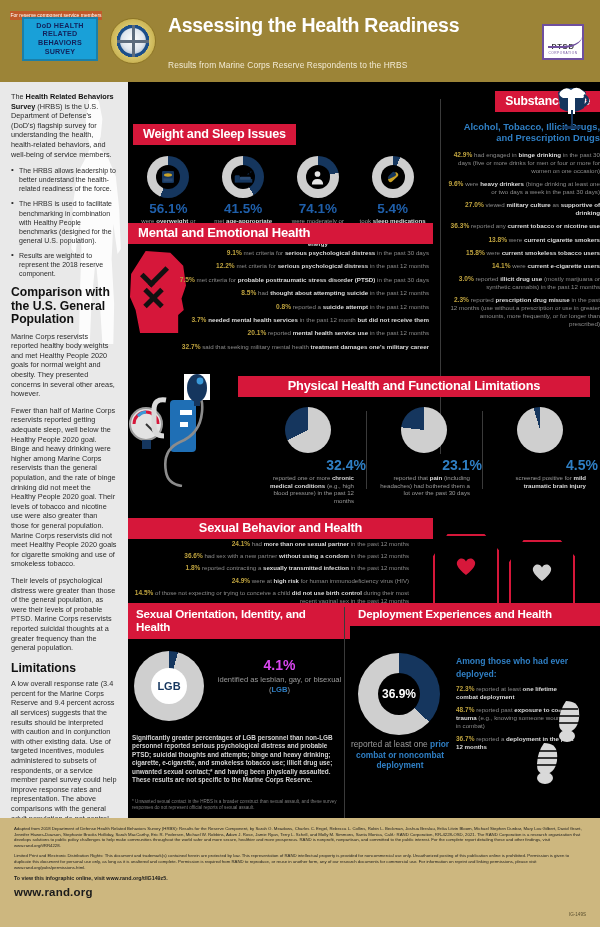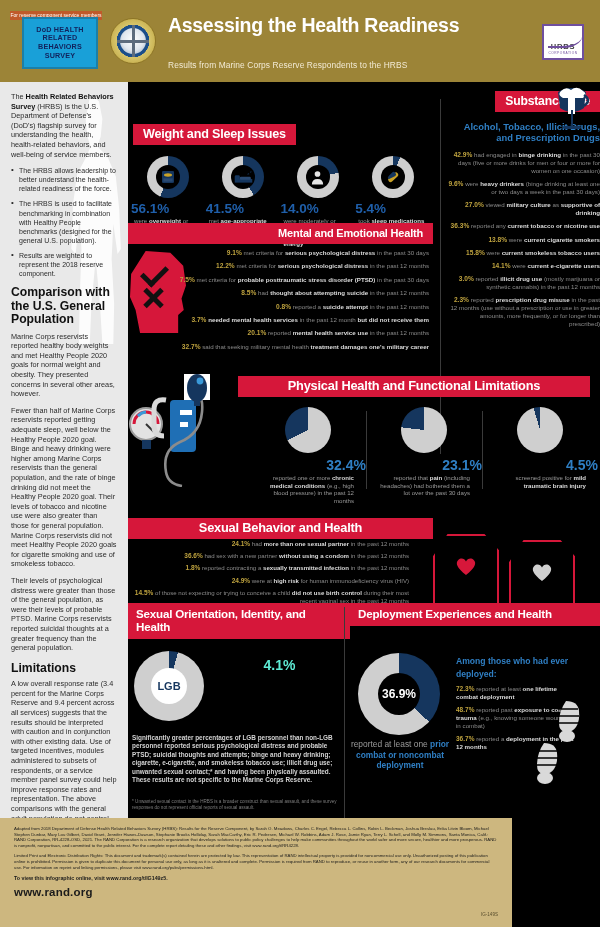--- a/index.html
+++ b/index.html
@@ -8,21 +8,21 @@
     font-family:"Liberation Sans", sans-serif;
     background:#000;
     position:relative;
   }
   
   .header{
     position:absolute;left:0;top:0;width:600px;height:82px;
     background:#9c8437;
   }
   .hrbs-logo{
-    position:absolute;left:22px;top:17px;width:76px;height:52px;
+    position:absolute;left:22px;top:17px;width:76px;height:44px;
     background:#19a0d8;border:2px solid #1b7fa8;box-sizing:border-box;
     display:flex;align-items:center;justify-content:center;
   }
   .hrbs-logo span{
     color:#12225c;font-weight:bold;font-size:7.2px;line-height:8.6px;
     text-align:center;letter-spacing:.2px;
   }
   .hrbs-ribbon{
     position:absolute;left:10px;top:11px;width:92px;height:9px;
     background:#c05a2a;color:#fff;font-size:5px;line-height:9px;
@@ -100,21 +100,21 @@
     background:#d6173a;color:#fff;font-weight:bold;
     display:inline-block;padding:3px 10px 4px 10px;font-size:12.6px;line-height:14px;
     letter-spacing:-.2px;
   }
   .banner.wide{display:block;}
 
   
   .sec-weight{position:absolute;left:0;top:9px;width:305px;}
   .sec-weight .bannerwrap{padding-left:5px;margin-top:33px;}
   .donut-row{display:flex;margin-top:11px;padding:0 3px;}
-  .donut-cell{width:76px;}
+  .donut-cell{width:76px;text-align:center;}
   .donut{width:42px;height:42px;border-radius:50%;margin:0 auto;position:relative;}
   .donut .hole{
     position:absolute;left:9px;top:9px;width:24px;height:24px;border-radius:50%;
     background:#000;display:flex;align-items:center;justify-content:center;
     font-size:13px;color:#15365e;
   }
   .pct{color:#1f5faa;font-weight:bold;font-size:13.5px;line-height:15px;margin-top:3px;}
   .cap{color:#9a9a9a;font-size:6.1px;line-height:7.6px;margin-top:1px;padding:0 3px;}
   .cap b{color:#dcdcdc;}
 
@@ -125,21 +125,21 @@
     position:absolute;right:6px;top:-5px;width:44px;height:46px;
   }
   .sub-h{color:#2f7fc4;font-weight:bold;font-size:9.4px;line-height:11.4px;margin:9px 0 7px 2px;}
   .sub-li{color:#8b8b8b;font-size:6.2px;line-height:8.1px;margin:0 0 5px 2px;}
   .sub-li .n{color:#bfa33f;font-weight:bold;font-size:6.6px;}
   .sub-li b{color:#dcdcdc;}
   .sub-rule{position:absolute;left:-6px;top:8px;width:1px;height:355px;background:#3a3a3a;}
 
   
   .sec-mental{position:absolute;left:0;top:141px;width:305px;}
-  .sec-mental .banner{display:block;text-align:right;font-size:11px;}
+  .sec-mental .banner{display:block;text-align:left;font-size:13px;}
   .m-head{
     position:absolute;left:2px;top:28px;width:56px;height:82px;background:#d6173a;
     clip-path:polygon(28% 0,72% 2%,95% 18%,100% 42%,92% 58%,96% 72%,86% 78%,86% 100%,
       18% 100%,10% 72%,0 56%,2% 28%);
   }
   .m-head .ck{position:absolute;left:12px;top:14px;width:20px;height:11px;
     border-left:5px solid #111;border-bottom:5px solid #111;transform:rotate(-45deg);}
   .m-head .xx{position:absolute;left:13px;top:36px;width:22px;height:22px;}
   .m-head .xx:before,.m-head .xx:after{content:"";position:absolute;left:8px;top:-1px;
     width:5px;height:24px;background:#111;}
@@ -179,21 +179,21 @@
   .heart:after{left:0;transform:rotate(45deg);transform-origin:100% 100%;}
 
   
   .sec-orient{position:absolute;left:0;top:521px;width:222px;}
   .sec-orient .banner{display:block;font-size:11.6px;line-height:13.4px;padding:4px 8px 5px 8px;}
   .lgb-donut{position:absolute;left:6px;top:48px;width:70px;height:70px;border-radius:50%;}
   .lgb-donut .hole{position:absolute;left:17px;top:17px;width:36px;height:36px;border-radius:50%;
     background:#fff;display:flex;align-items:center;justify-content:center;
     color:#15365e;font-weight:bold;font-size:11px;}
   .orient-txt{position:absolute;left:84px;top:54px;width:135px;text-align:center;}
-  .orient-txt .p{color:#5eead4;font-weight:bold;font-size:14px;}
+  .orient-txt .p{color:#d946ef;font-weight:bold;font-size:14px;}
   .orient-txt .d{color:#9a9a9a;font-size:7.6px;line-height:10px;margin-top:2px;}
   .orient-txt .d b{color:#2f7fc4;}
   .orient-note{position:absolute;left:4px;top:131px;width:214px;color:#d3d3d3;
     font-weight:bold;font-size:6.4px;line-height:8.4px;}
   .orient-fn{position:absolute;left:4px;top:196px;width:214px;color:#7d7d7d;font-size:4.6px;line-height:6px;}
 
   
   .sec-dep{position:absolute;left:222px;top:521px;width:250px;}
   .sec-dep .banner{display:block;font-size:11.6px;padding:4px 8px 5px 8px;}
   .dep-rule{position:absolute;left:-6px;top:4px;width:1px;height:255px;background:#3a3a3a;}
@@ -206,21 +206,21 @@
   .dep-cap b{color:#2f7fc4;}
   .dep-h{position:absolute;left:106px;top:52px;width:120px;color:#2f7fc4;font-weight:bold;
     font-size:8.6px;line-height:13px;}
   .dep-list{position:absolute;left:106px;top:82px;width:118px;}
   .dep-li{color:#8b8b8b;font-size:6.2px;line-height:8px;margin-bottom:5px;}
   .dep-li .n{color:#bfa33f;font-weight:bold;font-size:6.5px;}
   .dep-li b{color:#dcdcdc;}
   .boots{position:absolute;right:4px;top:96px;width:60px;height:90px;}
 
   
-  .footer{position:absolute;left:0;top:818px;width:512px;height:109px;background:#cdb77f;
+  .footer{position:absolute;left:0;top:818px;width:600px;height:109px;background:#cdb77f;
     padding:8px 14px 0 14px;box-sizing:border-box;}
   .f-p{color:#1b1b1b;font-size:4.3px;line-height:5.6px;margin:0 0 5px 0;}
   .f-view{color:#1b1b1b;font-size:5.3px;font-weight:bold;margin:0 0 5px 0;}
   .f-url{color:#1b1b1b;font-size:11.5px;font-weight:bold;letter-spacing:.2px;}
   .f-code{position:absolute;right:14px;bottom:10px;color:#5a4f2e;font-size:4.6px;}
 </style>
 </head>
 <body>
 
 <div class="header">
@@ -230,21 +230,21 @@
   </div>
   <div class="dod-seal">
       <div class="inner"></div>
     </div>
   <div class="title">
     <div>Assessing the Health Readiness</div>
   </div>
   <div class="subtitle">Results from Marine Corps Reserve Respondents to the HRBS</div>
   <div class="rand-logo">
     <div class="swoosh"></div>
-    <div class="rname">HRBS</div>
+    <div class="rname">PTSD</div>
     <div class="rsub">CORPORATION</div>
   </div>
 </div>
 
 <div class="sidebar">
   <div class="sil"></div>
   <p class="sb-p">
     <span>The </span><b>Health Related Behaviors Survey</b><span> (HRBS) is the U.S. Department of Defense's (DoD's) flagship survey for understanding the health, health-related behaviors, and well-being of service members.</span>
   </p>
   <div class="sb-li">The HRBS allows leadership to better understand the health-related readiness of the force.</div>
@@ -293,21 +293,21 @@
   </div>
   <div class="donut-cell">
     <div class="donut" style="background:conic-gradient(#15365e 0 78.48deg, #cfcfcf 78.48deg 360deg)">
       <div class="hole">
               <svg viewBox="0 0 24 24" width="17" height="17">
                 <circle cx="12" cy="7" r="4" fill="#e6e6e6"></circle>
                 <path d="M4 22 q0-8 8-8 t8 8Z" fill="#e6e6e6"></path>
               </svg>
             </div>
     </div>
-    <div class="pct">14.0%</div>
+    <div class="pct">74.1%</div>
     <div class="cap">were moderately or severely bothered by <b>sleep-related lack of energy</b></div>
   </div>
   <div class="donut-cell">
     <div class="donut" style="background:conic-gradient(#15365e 0 19.44deg, #cfcfcf 19.44deg 360deg)">
       <div class="hole">
               <svg viewBox="0 0 24 24" width="16" height="16">
                 <rect x="3" y="9" width="18" height="7" rx="3.5" transform="rotate(-42 12 12)" fill="#c9a227"></rect>
                 <path d="M5.5 15.5 a3.5 3.5 0 0 1 0-5 l5-5 a3.5 3.5 0 0 1 5 5 z" fill="#15365e" transform="rotate(0 12 12)"></path>
               </svg>
             </div>
@@ -472,20 +472,23 @@
     </div>
   </div>
 
   <div class="sec-orient">
     <span class="banner">Sexual Orientation, Identity, and Health</span>
     <div class="lgb-donut" id="lgb-donut" style="background: conic-gradient(rgb(21, 54, 94) 0deg, rgb(21, 54, 94) 14.76deg, rgb(207, 207, 207) 14.76deg, rgb(207, 207, 207) 360deg);">
       <div class="hole">LGB</div>
     </div>
     <div class="orient-txt">
       <div class="p">4.1%</div>
+      <div class="d">
+        <span>identified as lesbian, gay, or bisexual (</span><b>LGB</b><span>)</span>
+      </div>
     </div>
     <div class="orient-note">Significantly greater percentages of LGB personnel than non-LGB personnel reported serious psychological distress and probable PTSD; suicidal thoughts and attempts; binge and heavy drinking; cigarette, e-cigarette, and smokeless tobacco use; illicit drug use; unwanted sexual contact;* and having been physically assaulted. These results are not specific to the Marine Corps Reserve.</div>
     <div class="orient-fn">* Unwanted sexual contact in the HRBS is a broader construct than sexual assault, and these survey responses do not represent official reports of sexual assault.</div>
   </div>
 
   <div class="sec-dep">
     <div class="dep-rule"></div>
     <span class="banner">Deployment Experiences and Health</span>
     <div class="dep-donut" id="dep-donut" style="background: conic-gradient(rgb(21, 54, 94) 0deg, rgb(21, 54, 94) 132.84deg, rgb(207, 207, 207) 132.84deg, rgb(207, 207, 207) 360deg);">
       <div class="hole">36.9%</div>

